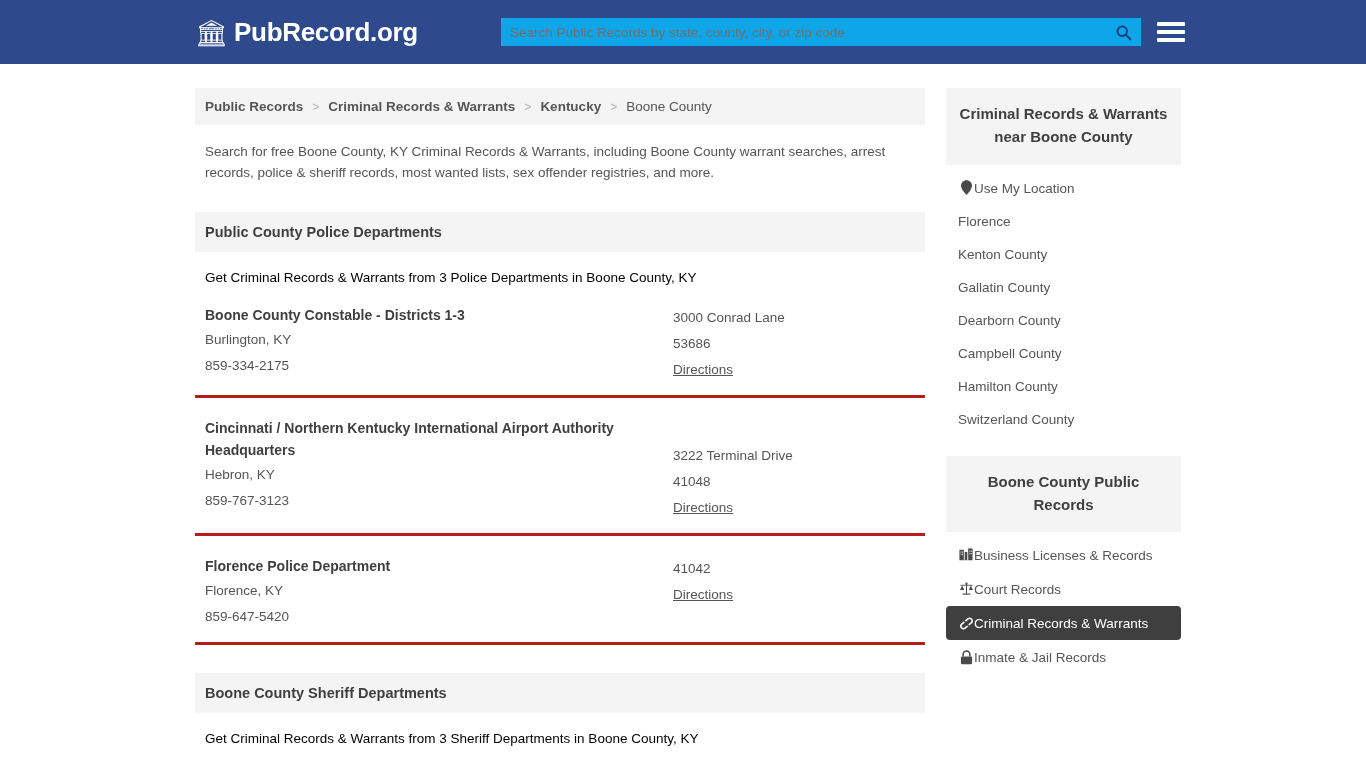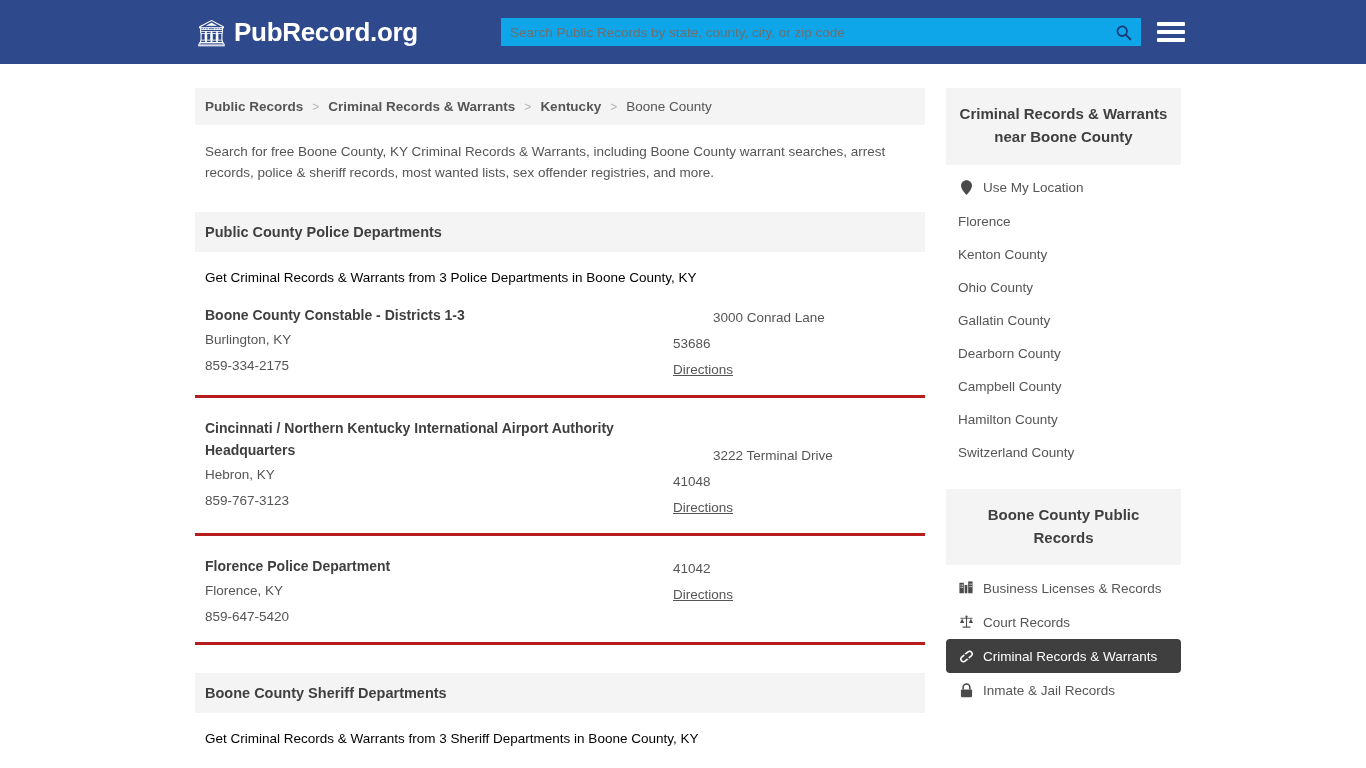--- a/index.html
+++ b/index.html
@@ -167,21 +167,21 @@
     font-size: 14px;
     font-weight: bold;
     color: #3f3f3f;
     line-height: 1.56;
   }
   .lst-line {
     font-size: 13.5px;
     color: #555555;
     line-height: 1.93;
   }
-  .lst-line.addr-first { line-height: 1.93; margin-left: 40px; }
+  .lst-line.addr-first { line-height: 1.93; }
   .directions {
     font-size: 13.5px;
     color: #555555;
     text-decoration: underline;
     cursor: pointer;
     line-height: 1.93;
     display: inline-block;
   }
   .right-spacer { height: 0; }
 
@@ -191,22 +191,21 @@
     padding: 14px 12px 16px 12px;
     font-size: 15px;
     font-weight: bold;
     color: #3f3f3f;
     line-height: 1.55;
     text-align: center;
   }
   .side-list { padding: 6px 0 0 0; }
   .side-link {
     display: flex;
-    align-items: center;
-    gap: 9px;
+    align-items: flex-end;
     padding: 9px 12px;
     font-size: 13.5px;
     color: #555555;
     text-decoration: none;
     cursor: pointer;
     border-radius: 4px;
   }
   .side-link.active {
     background: #3f3f3f;
     color: #ffffff;
@@ -323,23 +322,20 @@
         </span>
         <span>Use My Location</span>
       </a>
       <a class="side-link" href="#">
         <span>Florence</span>
       </a>
       <a class="side-link" href="#">
         <span>Kenton County</span>
       </a>
       <a class="side-link" href="#">
-        <span>Ohio County</span>
-      </a>
-      <a class="side-link" href="#">
         <span>Gallatin County</span>
       </a>
       <a class="side-link" href="#">
         <span>Dearborn County</span>
       </a>
       <a class="side-link" href="#">
         <span>Campbell County</span>
       </a>
       <a class="side-link" href="#">
         <span>Hamilton County</span>

